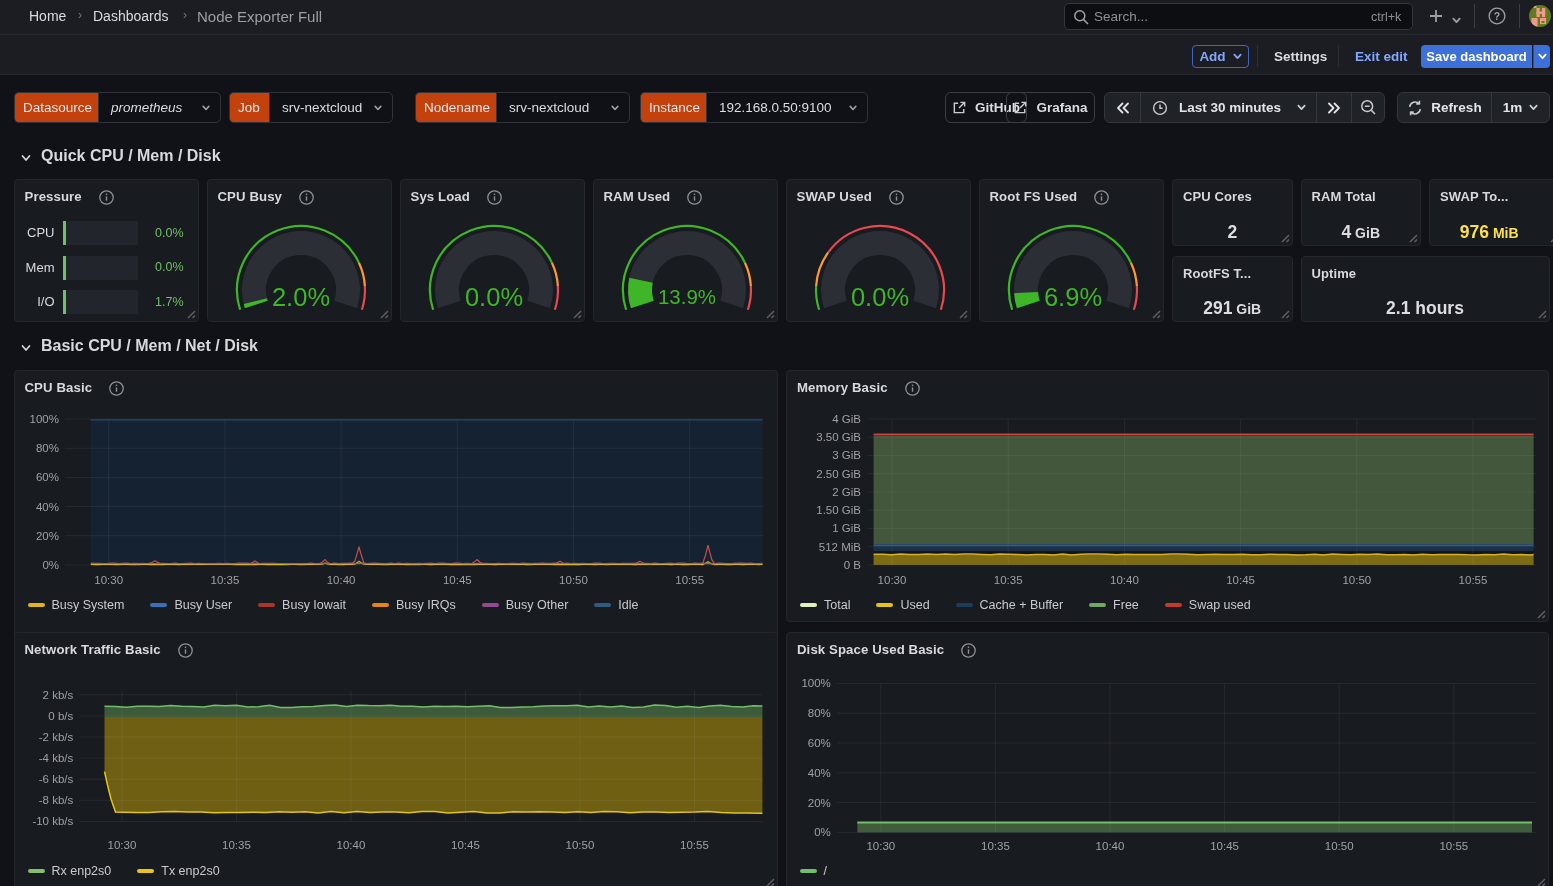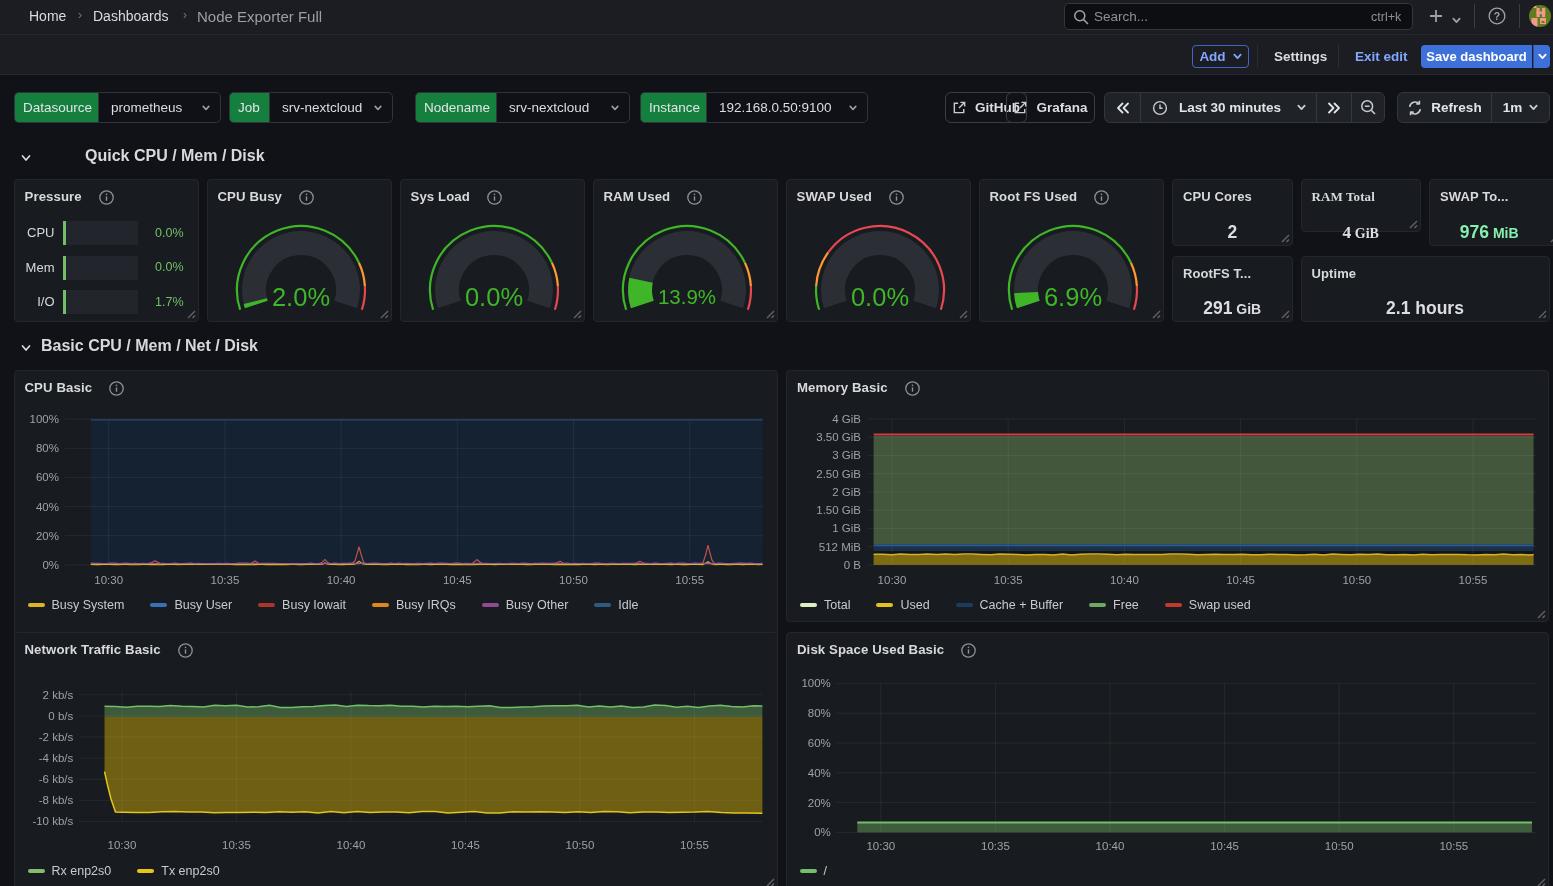--- a/index.html
+++ b/index.html
@@ -3,21 +3,21 @@
 <style>
 * { margin:0; padding:0; box-sizing:border-box; }
 body { width:1553px; height:886px; background:#111217; font-family:"Liberation Sans", sans-serif; overflow:hidden; position:relative; color:#d5d6db; }
 .abs { position:absolute; }
 .nav { position:absolute; left:0; top:0; width:1553px; height:35px; background:#1b1d22; border-bottom:1px solid #26282e; }
 .toolbar { position:absolute; left:0; top:35px; width:1553px; height:40px; background:#1b1d22; border-bottom:1px solid #26282e; }
 .panel { position:absolute; background:#181b1f; border:1px solid #24262c; border-radius:4px; }
 .ptitle { position:absolute; left:10px; top:9px; font-size:13.2px; font-weight:bold; color:#d8d9dd; letter-spacing:0.1px; display:flex; align-items:center; }
 .ic-info { margin-left:17px; position:relative; top:0.5px; }
 .rsz { position:absolute; right:2px; bottom:2px; }
-.vlabel { background:#15803d; border:1px solid #30333a; border-right:none; border-radius:5px 0 0 5px; height:31px; display:inline-flex; align-items:center; padding:0 8px; font-size:13.5px; color:#e3e4e8;}
+.vlabel { background:#c2410c; border:1px solid #30333a; border-right:none; border-radius:5px 0 0 5px; height:31px; display:inline-flex; align-items:center; padding:0 8px; font-size:13.5px; color:#e3e4e8;}
 .vvalue { background:#0f1116; border:1px solid #30333a; border-radius:0 5px 5px 0; height:31px; display:inline-flex; align-items:center; padding:0 10px 0 12px; font-size:13.5px; color:#dcdde2; gap:6px; white-space:nowrap;}
 .vctl { position:absolute; top:92px; display:flex; }
 .obtn { position:absolute; top:92px; height:31px; border:1px solid #3a3d43; border-radius:6px; display:flex; align-items:center; justify-content:center; gap:8px; font-size:13.5px; color:#dcdde2; font-weight:bold; background:transparent; }
 .tgroup { position:absolute; top:92px; height:31px; background:#1f2227; border:1px solid #33363c; border-radius:6px; display:flex; align-items:stretch; }
 .tseg { display:flex; align-items:center; justify-content:center; gap:8px; font-size:13.5px; color:#e3e4e8; font-weight:bold; }
 .tdiv { width:1px; background:#35383f; }
 .leg { position:absolute; display:flex; align-items:center; font-size:12.5px; color:#c9cad2; }
 .leg .d { width:17px; height:4.5px; border-radius:2.5px; margin-right:7px; }
 .leg .item { display:flex; align-items:center; margin-right:26px; }
 text { font-family:"Liberation Sans", sans-serif; }
@@ -74,21 +74,21 @@
 <div class="abs" style="left:1338px;top:45px;width:1px;height:22px;background:#2c2e34;"></div>
 <div class="abs" style="left:1355px;top:49px;font-size:13.5px;font-weight:bold;color:#82a7ff;">Exit edit</div>
 <div class="abs" style="left:1421px;top:45px;width:111px;height:23px;background:#3d71d9;border-radius:4px 0 0 4px;display:flex;align-items:center;justify-content:center;font-size:13px;font-weight:bold;color:#fff;">Save dashboard</div>
 <div class="abs" style="left:1533px;top:45px;width:17px;height:23px;background:#3d71d9;border-radius:0 4px 4px 0;border-left:1px solid rgba(17,18,23,0.35);display:flex;align-items:center;justify-content:center;">
     <svg width="9" height="9" viewBox="0 0 10 10" fill="none" stroke="#fff" stroke-width="2.0" stroke-linecap="round" stroke-linejoin="round">
       <path d="M1.5 3 L5 6.8 L8.5 3"></path>
     </svg>
   </div>
 <div class="vctl" style="left:14px;">
     <span class="vlabel" style="width:84px;">Datasource</span>
-    <span class="vvalue" style="width:123px;justify-content:space-between;">prometheus <svg width="8" height="8" viewBox="0 0 10 10" fill="none" stroke="#9da0a8" stroke-width="2.0" stroke-linecap="round" stroke-linejoin="round">
+    <span class="vvalue" style="width:123px;justify-content:space-between;font-style:italic;">prometheus <svg width="8" height="8" viewBox="0 0 10 10" fill="none" stroke="#9da0a8" stroke-width="2.0" stroke-linecap="round" stroke-linejoin="round">
         <path d="M1.5 3 L5 6.8 L8.5 3"></path>
       </svg></span>
   </div>
 <div class="vctl" style="left:229px;">
     <span class="vlabel" style="width:40px;">Job</span>
     <span class="vvalue" style="width:124px;justify-content:space-between;">srv-nextcloud <svg width="8" height="8" viewBox="0 0 10 10" fill="none" stroke="#9da0a8" stroke-width="2.0" stroke-linecap="round" stroke-linejoin="round">
         <path d="M1.5 3 L5 6.8 L8.5 3"></path>
       </svg></span>
   </div>
 <div class="vctl" style="left:415px;">
@@ -153,21 +153,21 @@
         <path d="M3.6 15.2 v-3.1 h3.1" stroke-linejoin="round"></path>
       </svg> Refresh</div>
     <div class="tdiv"></div>
 <div class="tseg" style="width:57px;gap:7px;">1m <svg width="9" height="9" viewBox="0 0 10 10" fill="none" stroke="#c9cad2" stroke-width="2.0" stroke-linecap="round" stroke-linejoin="round">
         <path d="M1.5 3 L5 6.8 L8.5 3"></path>
       </svg></div>
   </div>
 <div class="abs" style="left:20px;top:150px;"><svg width="12" height="12" viewBox="0 0 12 12" fill="none" stroke="#d8d9dd" stroke-width="1.7" stroke-linecap="round" stroke-linejoin="round">
       <path d="M2.5 4 L6 8 L9.5 4"></path>
     </svg></div>
-<div class="abs" style="left:41px;top:147px;font-size:16px;font-weight:bold;color:#d8d9dd;margin-left:44px;">Quick CPU / Mem / Disk</div>
+<div class="abs" style="left:41px;top:147px;font-size:16px;font-weight:bold;color:#d8d9dd;">Quick CPU / Mem / Disk</div>
 <div class="abs" style="left:20px;top:340px;"><svg width="12" height="12" viewBox="0 0 12 12" fill="none" stroke="#d8d9dd" stroke-width="1.7" stroke-linecap="round" stroke-linejoin="round">
       <path d="M2.5 4 L6 8 L9.5 4"></path>
     </svg></div>
 <div class="abs" style="left:41px;top:337px;font-size:16px;font-weight:bold;color:#d8d9dd;">Basic CPU / Mem / Net / Disk</div>
 <div class="panel" style="left:13.5px;top:179px;width:185.5px;height:143px;">
     <div class="ptitle">Pressure<svg class="ic-info" width="15" height="15" viewBox="0 0 15 15">
         <circle cx="7.5" cy="7.5" r="6.7" fill="none" stroke="#8e9097" stroke-width="1.3"></circle>
         <rect x="6.8" y="6.4" width="1.4" height="4.3" fill="#8e9097"></rect>
         <rect x="6.8" y="3.6" width="1.4" height="1.5" fill="#8e9097"></rect>
       </svg></div>
@@ -282,31 +282,31 @@
     </svg>
   </div>
 <div class="panel" style="left:1172px;top:179px;width:120.5px;height:67px;">
     <div class="ptitle" style="font-size:13px;">CPU Cores</div>
     <div class="abs" style="left:0;top:42px;width:118.5px;text-align:center;font-size:17.5px;font-weight:bold;color:#dcdde3;">2</div>
     <svg class="rsz" width="11" height="11" viewBox="0 0 11 11">
       <path d="M10 3 L3 10" stroke="#606168" stroke-width="1.4"></path>
       <path d="M10 7.5 L7.5 10" stroke="#606168" stroke-width="1.4"></path>
     </svg>
   </div>
-<div class="panel" style="left:1300.5px;top:179px;width:120.5px;height:53px;font-family:Liberation Serif, serif;">
+<div class="panel" style="left:1300.5px;top:179px;width:120.5px;height:67px;">
     <div class="ptitle" style="font-size:13px;">RAM Total</div>
     <div class="abs" style="left:0;top:42px;width:118.5px;text-align:center;font-size:17.5px;font-weight:bold;color:#dcdde3;">4<span style="font-size:14px;"> GiB</span></div>
     <svg class="rsz" width="11" height="11" viewBox="0 0 11 11">
       <path d="M10 3 L3 10" stroke="#606168" stroke-width="1.4"></path>
       <path d="M10 7.5 L7.5 10" stroke="#606168" stroke-width="1.4"></path>
     </svg>
   </div>
 <div class="panel" style="left:1429px;top:179px;width:133px;height:67px;">
     <div class="ptitle" style="font-size:13px;">SWAP To...</div>
-    <div class="abs" style="left:0;top:42px;width:118.5px;text-align:center;font-size:17.5px;font-weight:bold;color:#86efac;">976<span style="font-size:14px;"> MiB</span></div>
+    <div class="abs" style="left:0;top:42px;width:118.5px;text-align:center;font-size:17.5px;font-weight:bold;color:#fde047;">976<span style="font-size:14px;"> MiB</span></div>
     <svg class="rsz" width="11" height="11" viewBox="0 0 11 11">
       <path d="M10 3 L3 10" stroke="#606168" stroke-width="1.4"></path>
       <path d="M10 7.5 L7.5 10" stroke="#606168" stroke-width="1.4"></path>
     </svg>
   </div>
 <div class="panel" style="left:1172px;top:256px;width:120.5px;height:66px;">
     <div class="ptitle" style="font-size:13px;">RootFS T...</div>
     <div class="abs" style="left:0;top:41px;width:118.5px;text-align:center;font-size:17.5px;font-weight:bold;color:#dcdde3;">291<span style="font-size:14px;"> GiB</span></div>
     <svg class="rsz" width="11" height="11" viewBox="0 0 11 11">
       <path d="M10 3 L3 10" stroke="#606168" stroke-width="1.4"></path>

